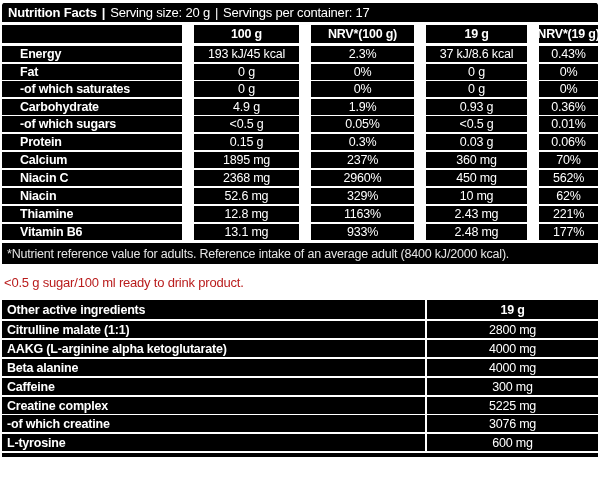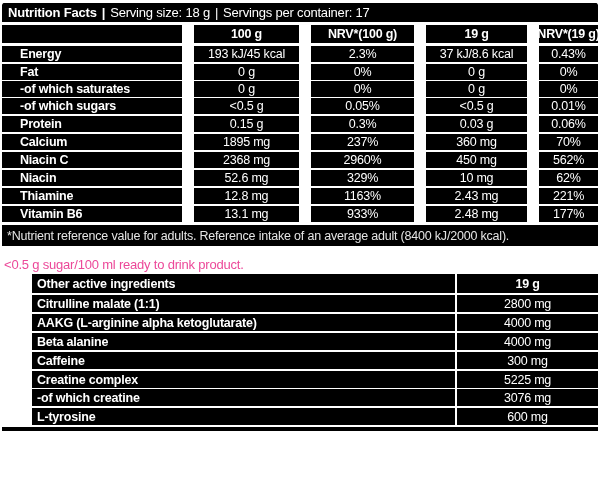--- a/index.html
+++ b/index.html
@@ -31,43 +31,43 @@
   .c1{width:105px;}
   .c2{width:103px;}
   .c3{width:101px;}
   .c4{flex:1;}
   .headrow .cell{font-weight:bold;height:18px;}
   .footnote{
     background:#000;color:#e5e5e5;height:21px;margin-top:3px;
     display:flex;align-items:center;padding-left:5px;font-size:12.5px;
   }
   .note{
-    color:#ec4899;font-size:13px;margin:11px 0 2px 2px;font-weight:normal;
+    color:#b91c1c;font-size:13px;margin:11px 0 10px 2px;font-weight:normal;
   }
   
-  .row2{display:flex;gap:2px;margin-top:2px;margin-left:30px;}
+  .row2{display:flex;gap:2px;margin-top:2px;}
   .row2.sub{margin-top:1px;}
   .cell2{
     background:#000;color:#fff;height:17px;box-sizing:border-box;
     display:flex;align-items:center;font-size:12.5px;white-space:nowrap;
   }
   .lab2{width:423px;padding-left:5px;font-weight:bold;}
   .val2{flex:1;justify-content:center;}
   .headrow2 .cell2{font-weight:bold;height:19px;}
   .bottom-strip{background:#000;height:4px;margin-top:2px;}
 </style>
 </head>
 <body>
 
 <div class="page">
 
   <div class="topbar">
     <span class="t">Nutrition Facts</span>
     <span class="sep1">|</span>
-    <span>Serving size: 18 g</span>
+    <span>Serving size: 20 g</span>
     <span class="sep2">|</span>
     <span>Servings per container: 17</span>
   </div>
 
   <div class="row first headrow">
     <div class="cell lab"></div>
     <div class="cell c1">100 g</div>
     <div class="cell c2">NRV*(100 g)</div>
     <div class="cell c3">19 g</div>
     <div class="cell c4">NRV*(19 g)</div>
@@ -90,20 +90,27 @@
   </div>
 
   <div class="row sub">
     <div class="cell lab">-of which saturates</div>
     <div class="cell c1">0 g</div>
     <div class="cell c2">0%</div>
     <div class="cell c3">0 g</div>
     <div class="cell c4">0%</div>
   </div>
 
+  <div class="row">
+    <div class="cell lab">Carbohydrate</div>
+    <div class="cell c1">4.9 g</div>
+    <div class="cell c2">1.9%</div>
+    <div class="cell c3">0.93 g</div>
+    <div class="cell c4">0.36%</div>
+  </div>
 
   <div class="row sub">
     <div class="cell lab">-of which sugars</div>
     <div class="cell c1">&lt;0.5 g</div>
     <div class="cell c2">0.05%</div>
     <div class="cell c3">&lt;0.5 g</div>
     <div class="cell c4">0.01%</div>
   </div>
 
   <div class="row">

